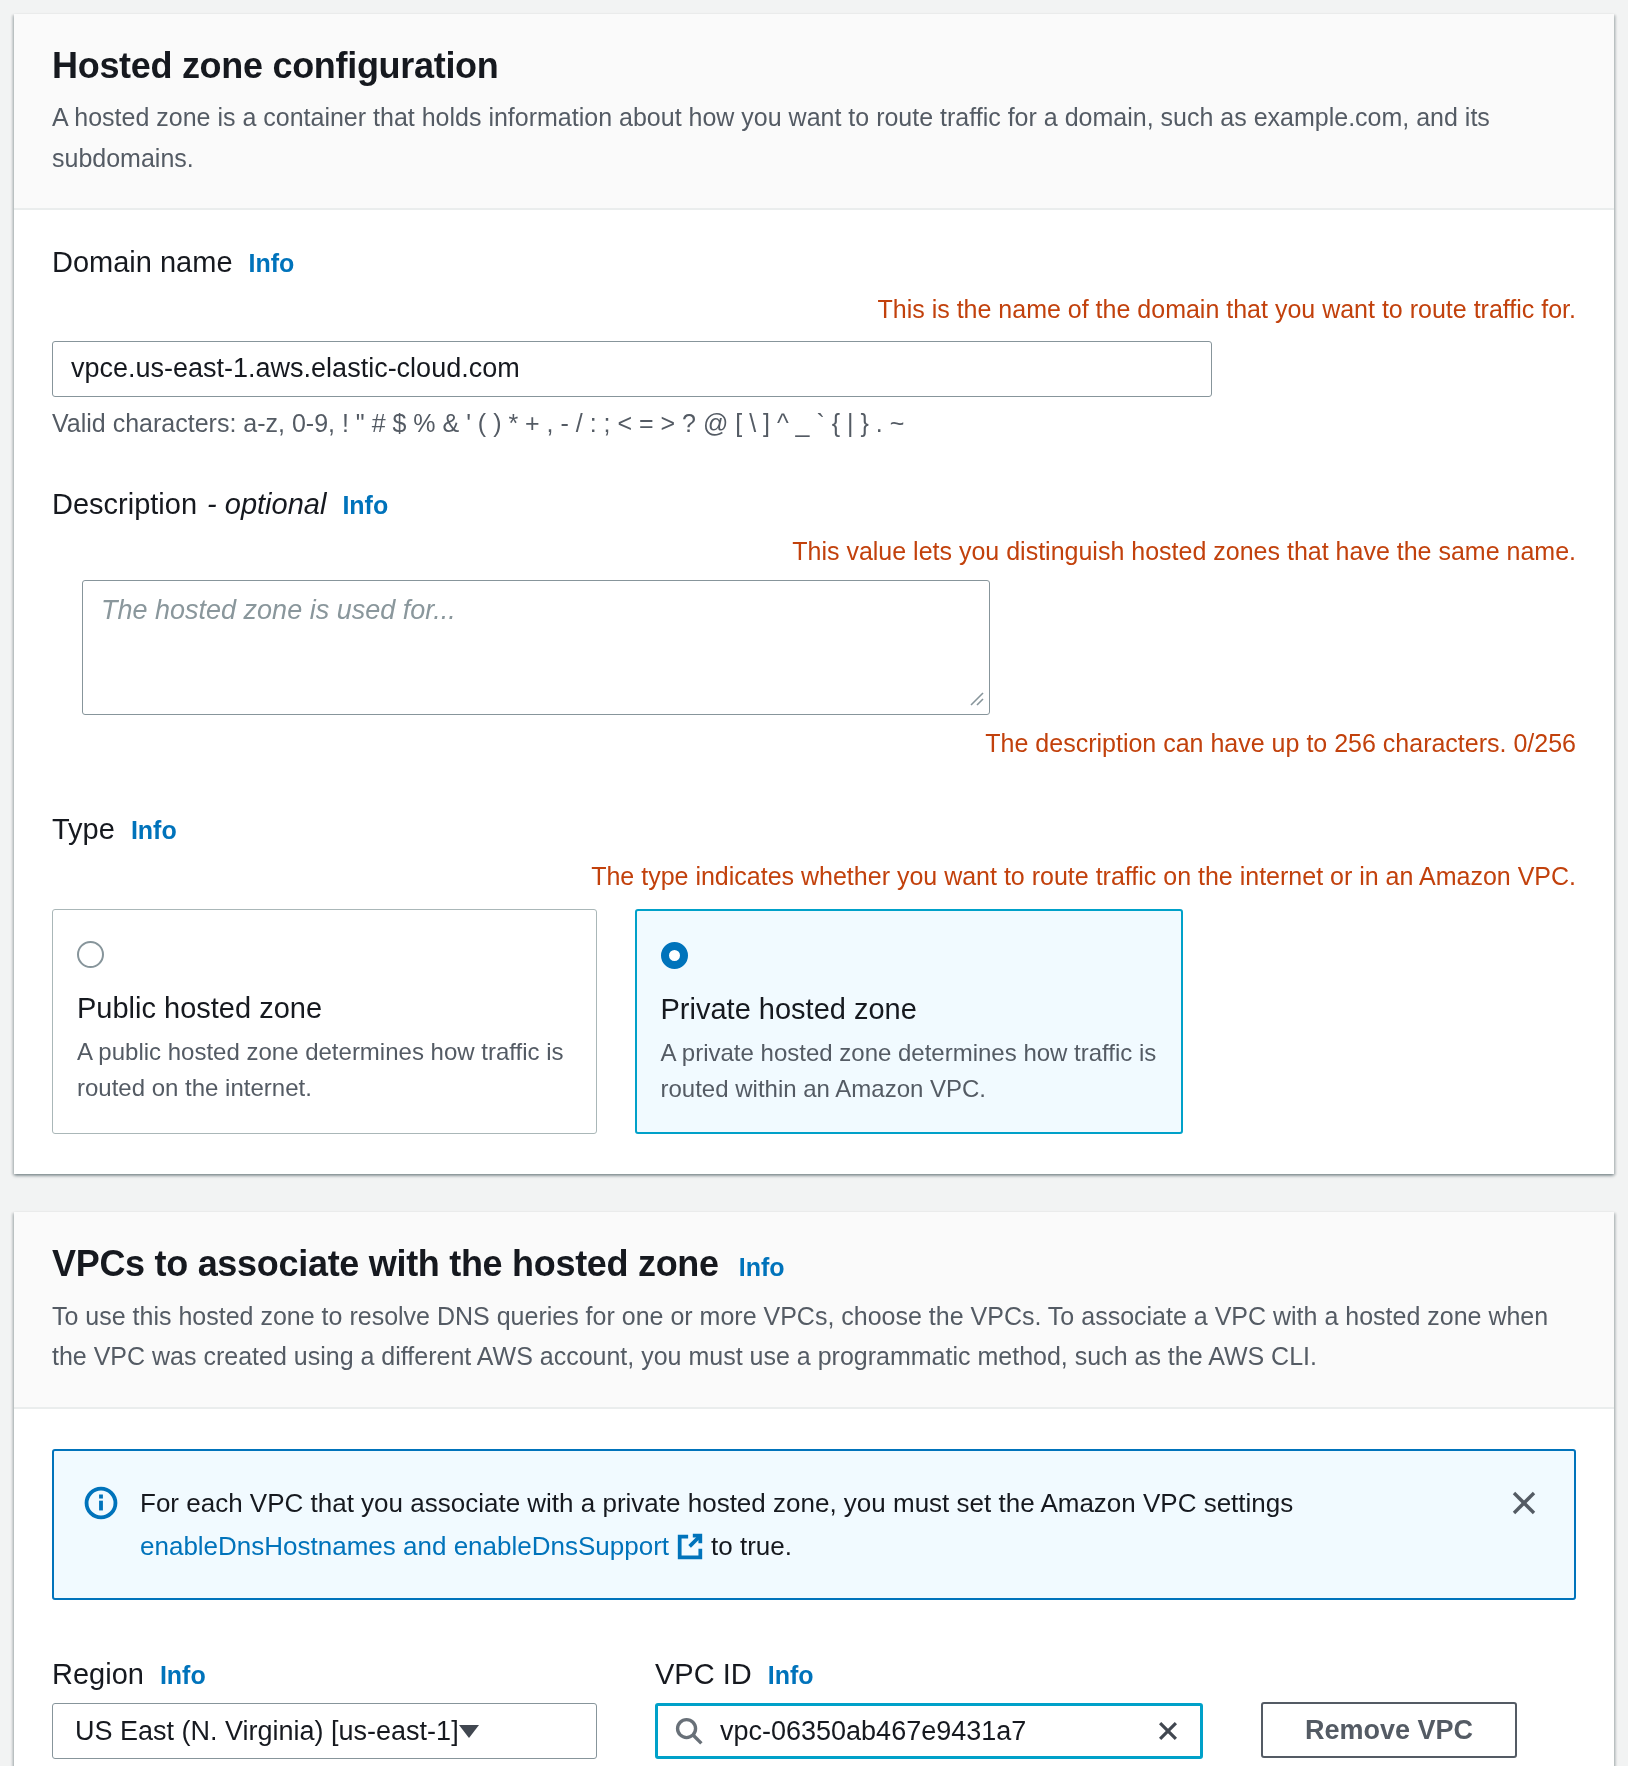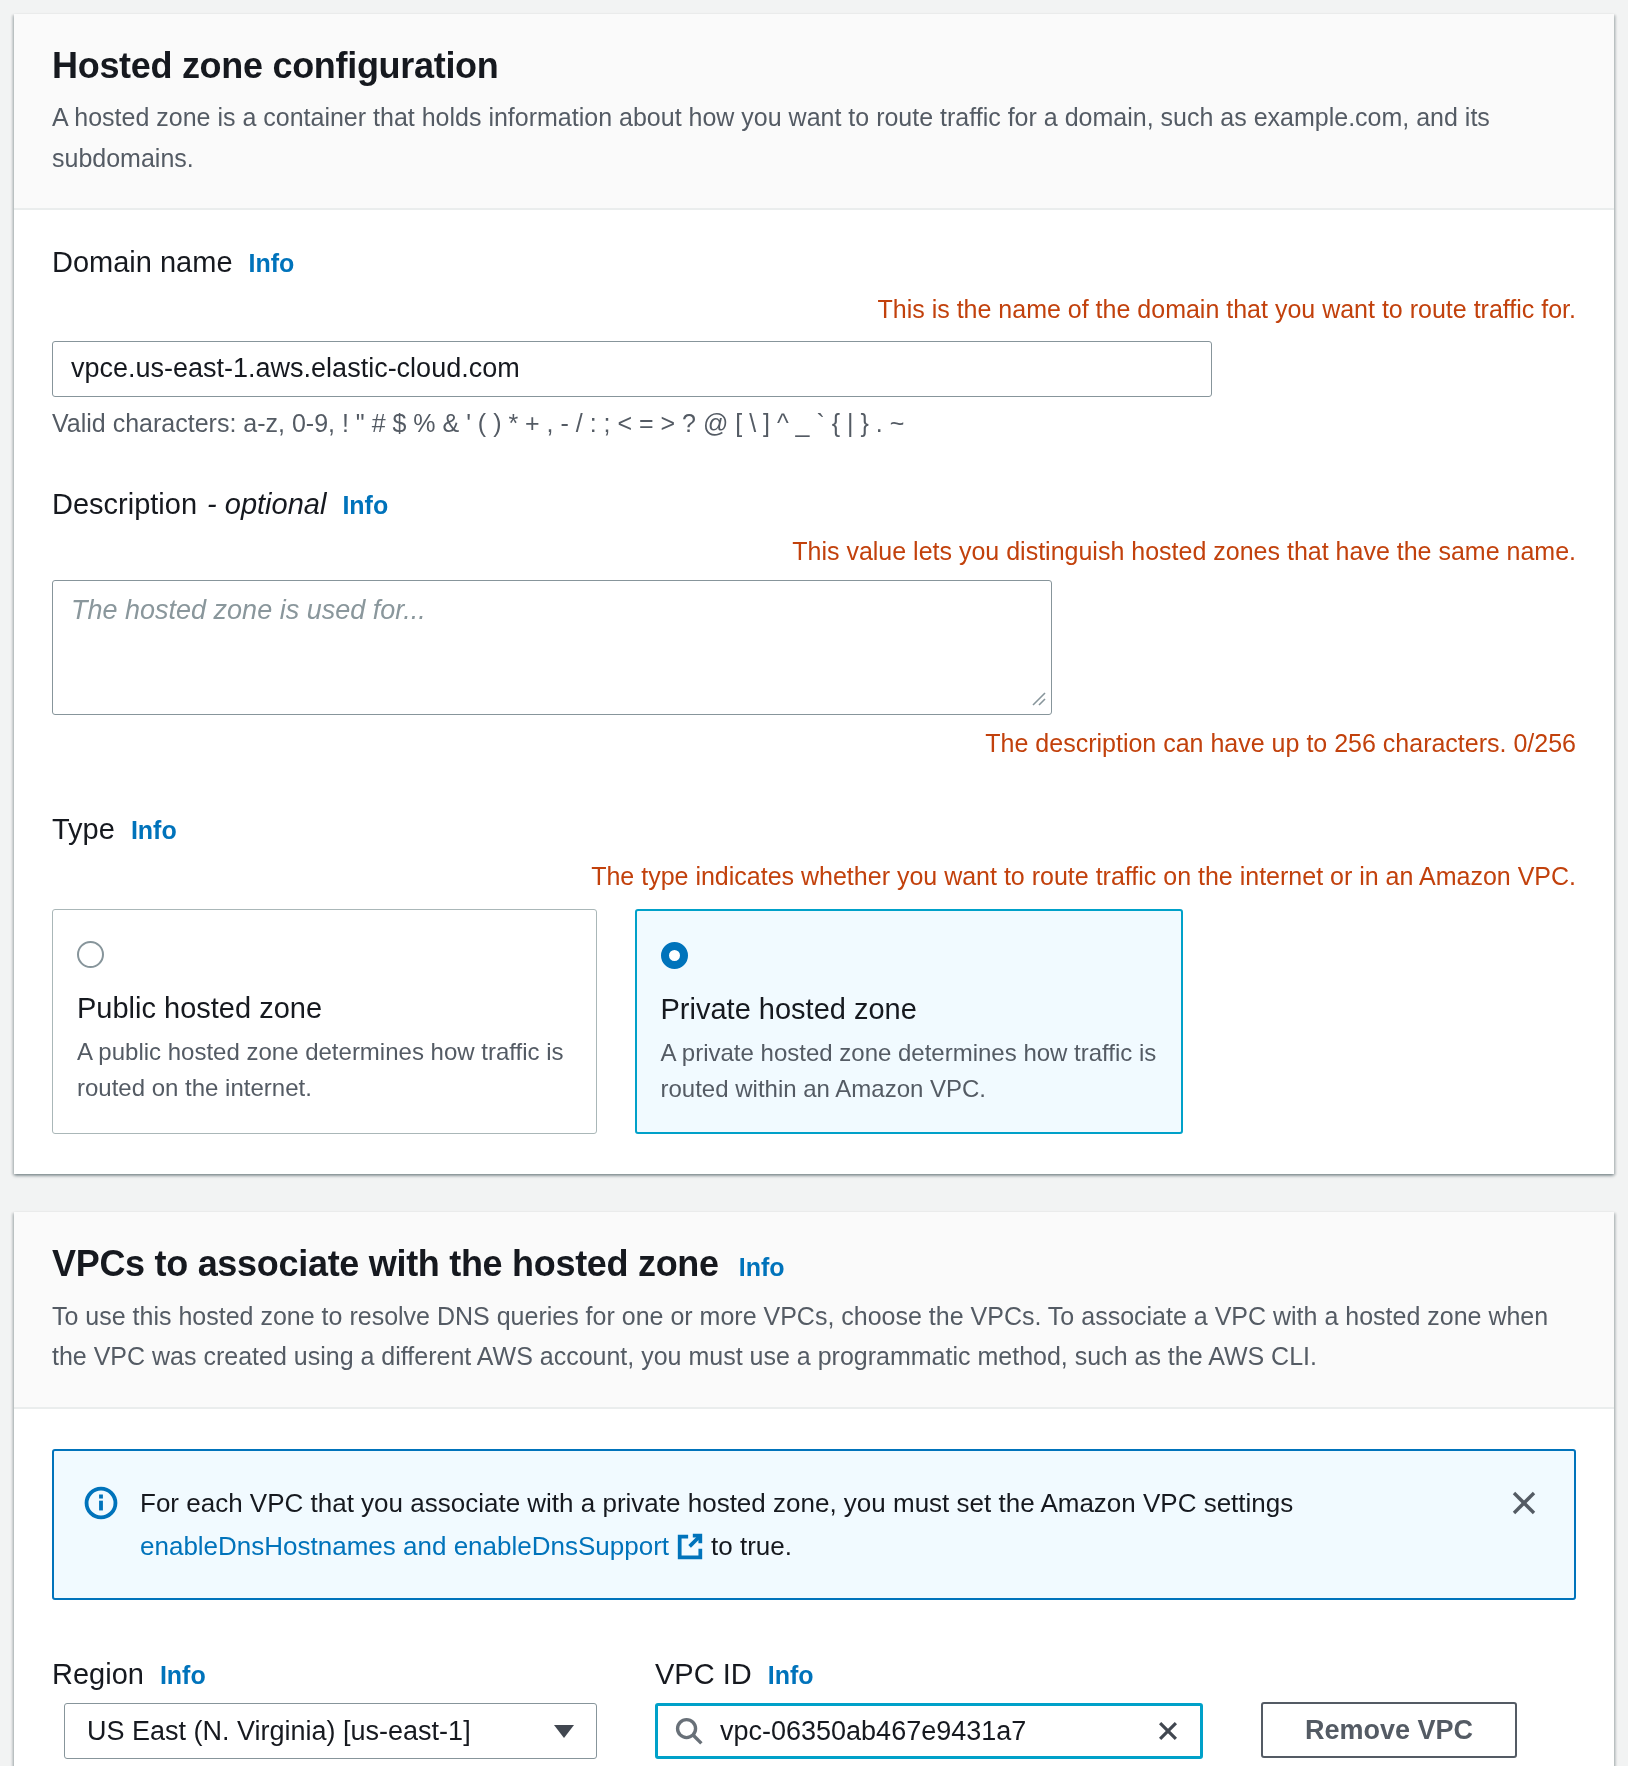--- a/index.html
+++ b/index.html
@@ -38,21 +38,21 @@
   .info-link { font-size: 25px; font-weight: 700; color: #0073bb; text-decoration: none; cursor: pointer; }
   .hint { margin: 10px 0 0; font-size: 25px; color: #c2410c; line-height: 1.5; text-align: right; }
 
   .text-input {
     display: block; margin-top: 12px; width: 1160px; height: 56px;
     border: 1.5px solid #87959b; border-radius: 3px; background: #fff;
     padding: 0 18px; font-size: 27px; color: #16191f; font-family: inherit;
   }
   .constraint { margin: 12px 0 0; font-size: 25px; color: #545b64; }
 
-  .textarea-wrap { position: relative; width: 1000px; margin-top: 10px; }
+  .textarea-wrap { position: relative; width: 908px; margin-top: 10px; margin-left: 30px; }
   .desc-input {
     width: 100%; height: 135px; border: 1.5px solid #87959b; border-radius: 3px;
     padding: 14px 18px; font-size: 27px; color: #16191f; font-family: inherit;
     resize: none; background: #fff; display: block;
   }
   .desc-input::placeholder { color: #8a979c; font-style: italic; opacity: 1; }
   .resize-handle { position: absolute; right: 4px; bottom: 7px; line-height: 0; }
   .char-hint { margin-top: 10px; }
 
   .tile-grid { display: grid; grid-template-columns: 545px 548px; gap: 38px; margin-top: 14px; }
@@ -79,22 +79,22 @@
   .alert-line2 { display: flex; align-items: center; gap: 6px; margin-top: 3px; }
   .alert-link { color: #0073bb; text-decoration: none; cursor: pointer; }
   .ext-icon { line-height: 0; }
   .alert-close { flex: none; background: none; border: none; padding: 4px; margin-left: 26px; cursor: pointer; line-height: 0; }
 
   .vpc-row { display: grid; grid-template-columns: 545px 548px auto; column-gap: 58px; margin-top: 56px; align-items: start; }
   .control { margin-top: 10px; }
   .label-spacer { height: 36px; }
   .select-box {
     height: 56px; border: 1.5px solid #87959b; border-radius: 3px; background: #fff;
-    display: flex; align-items: center; justify-content: space-between;
-    padding: 0 22px; font-size: 27px; color: #16191f; cursor: pointer; margin-left: 12px;
+    display: flex; align-items: center; justify-content: flex-start;
+    padding: 0 22px; font-size: 27px; color: #16191f; cursor: pointer;
   }
   .caret { width: 0; height: 0; border-left: 10px solid transparent; border-right: 10px solid transparent; border-top: 13px solid #414750; }
   .search-box {
     height: 56px; border: 3px solid #00a1c9; border-radius: 3px; background: #fff;
     display: flex; align-items: center; padding: 0 14px 0 16px;
   }
   .search-box input {
     flex: 1; min-width: 0; border: none; outline: none; background: transparent;
     font-size: 27px; color: #16191f; font-family: inherit; margin-left: 14px;
   }

